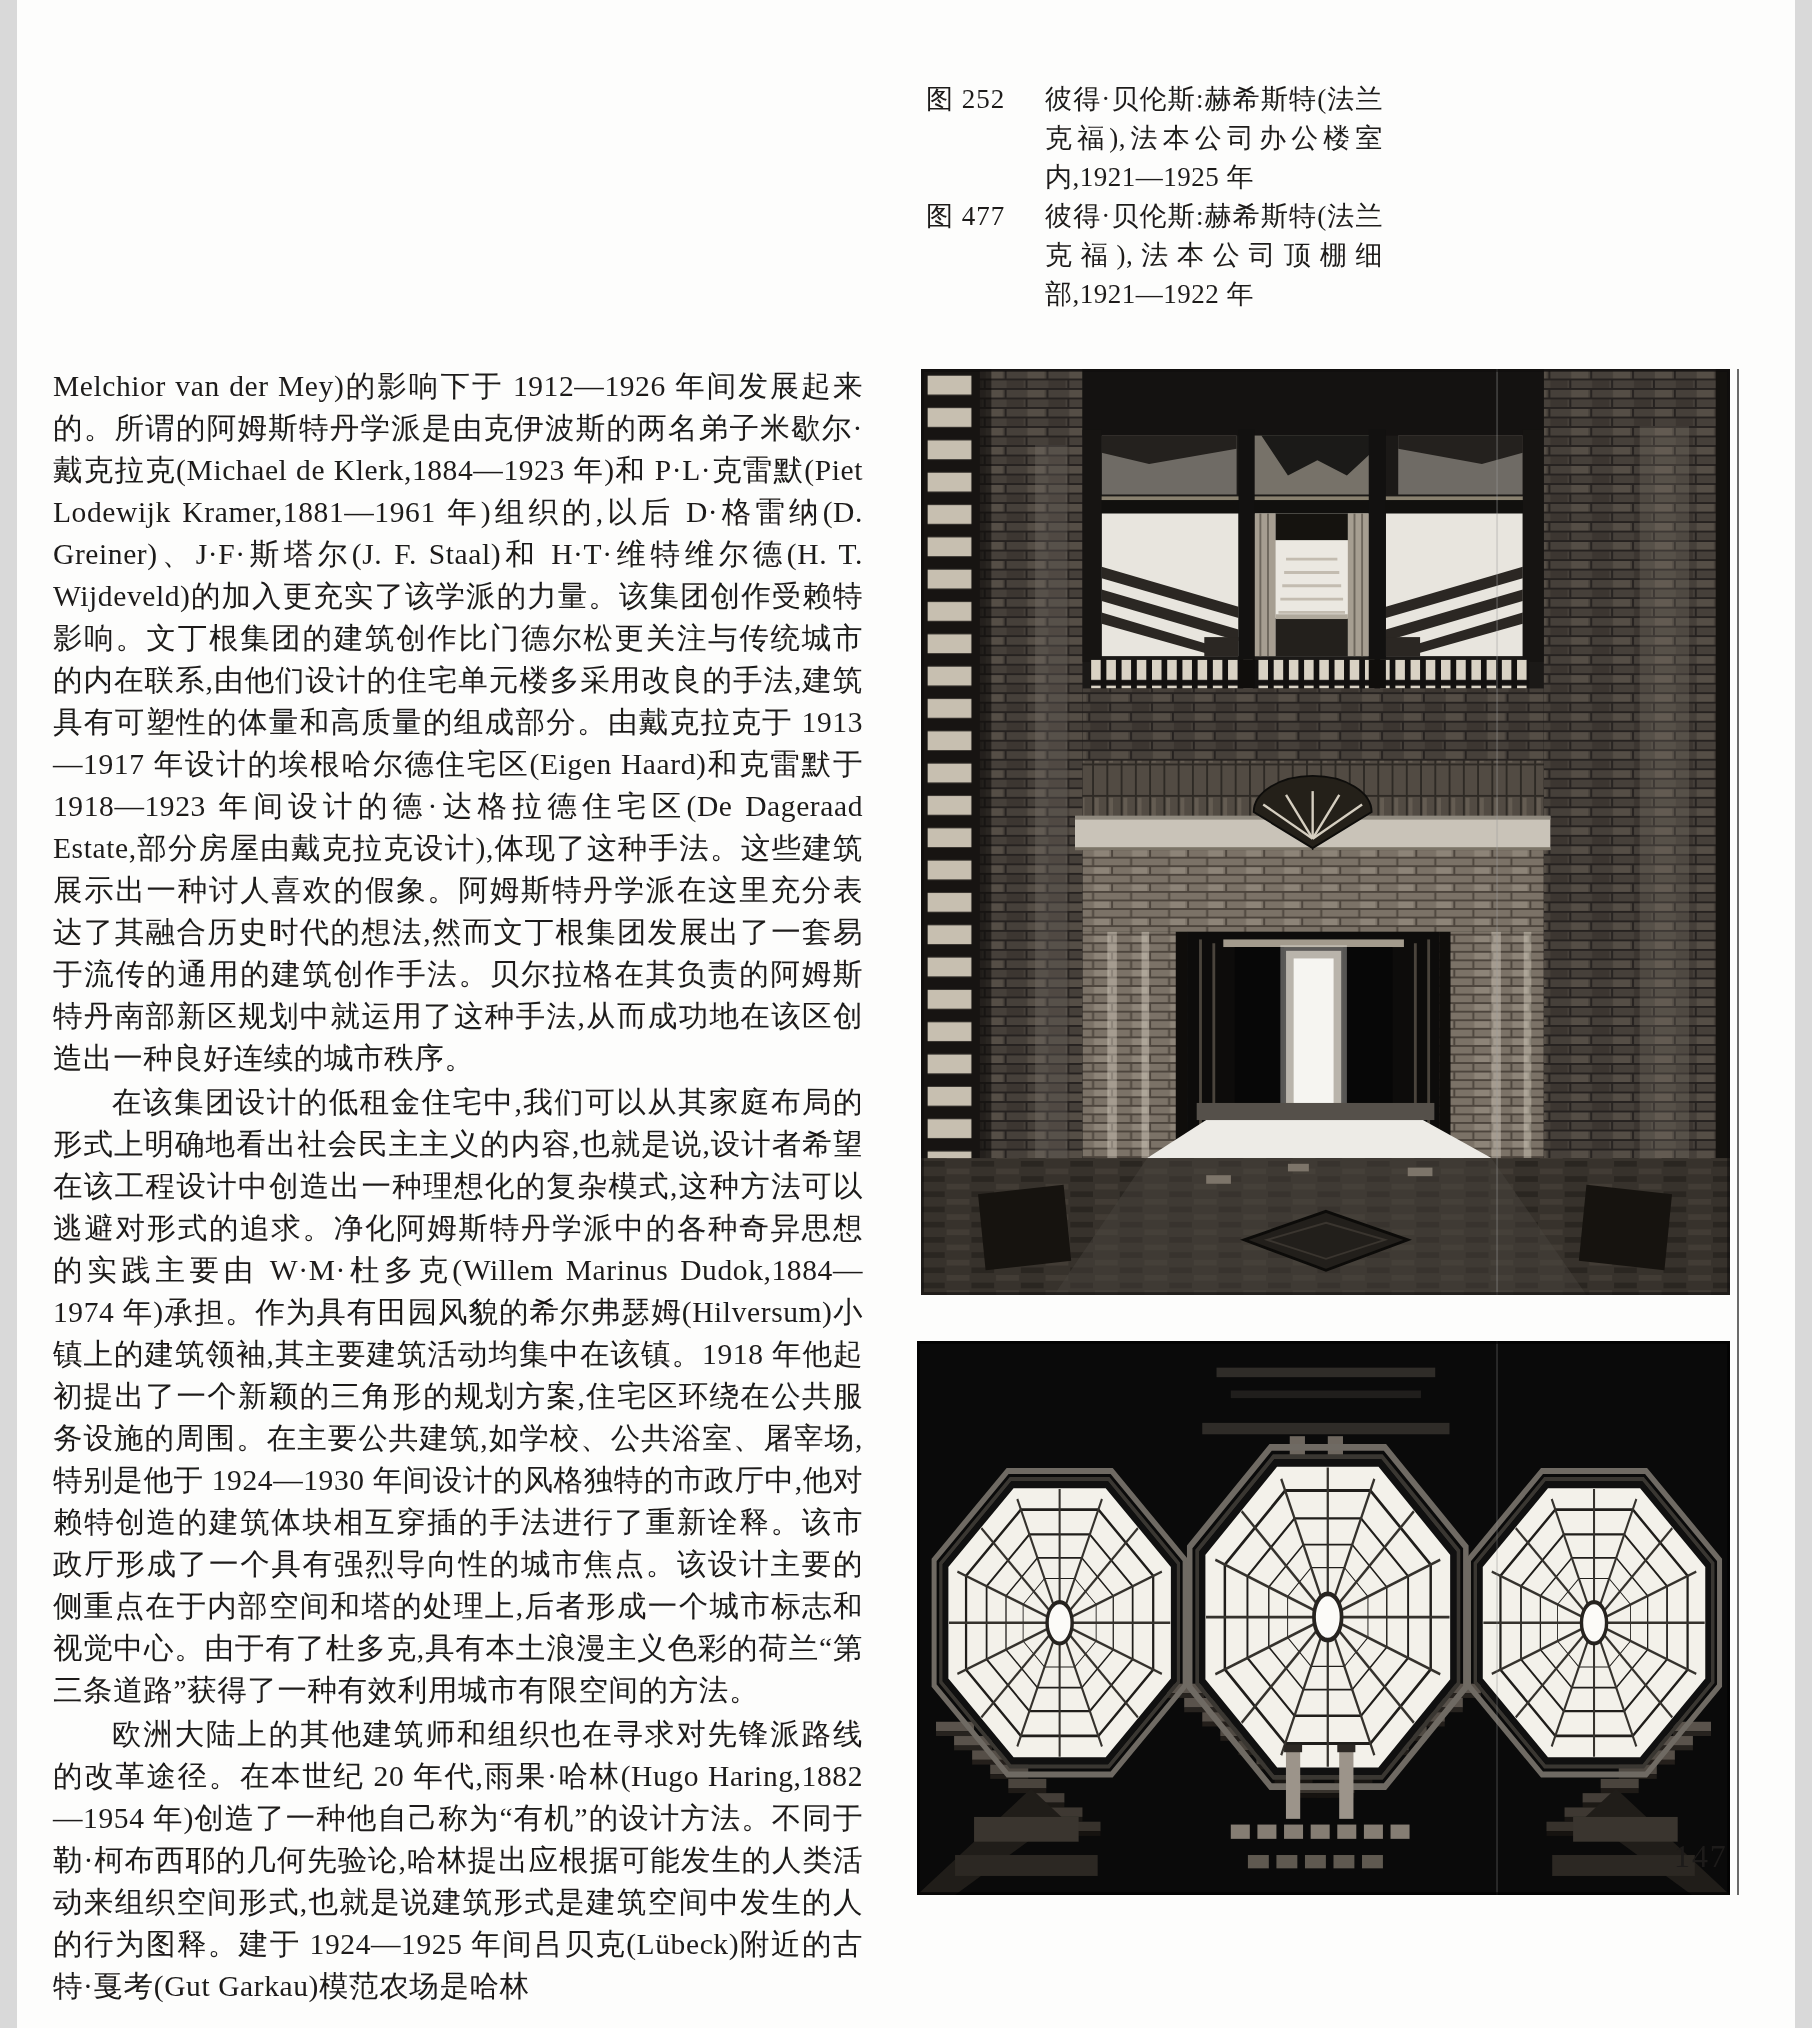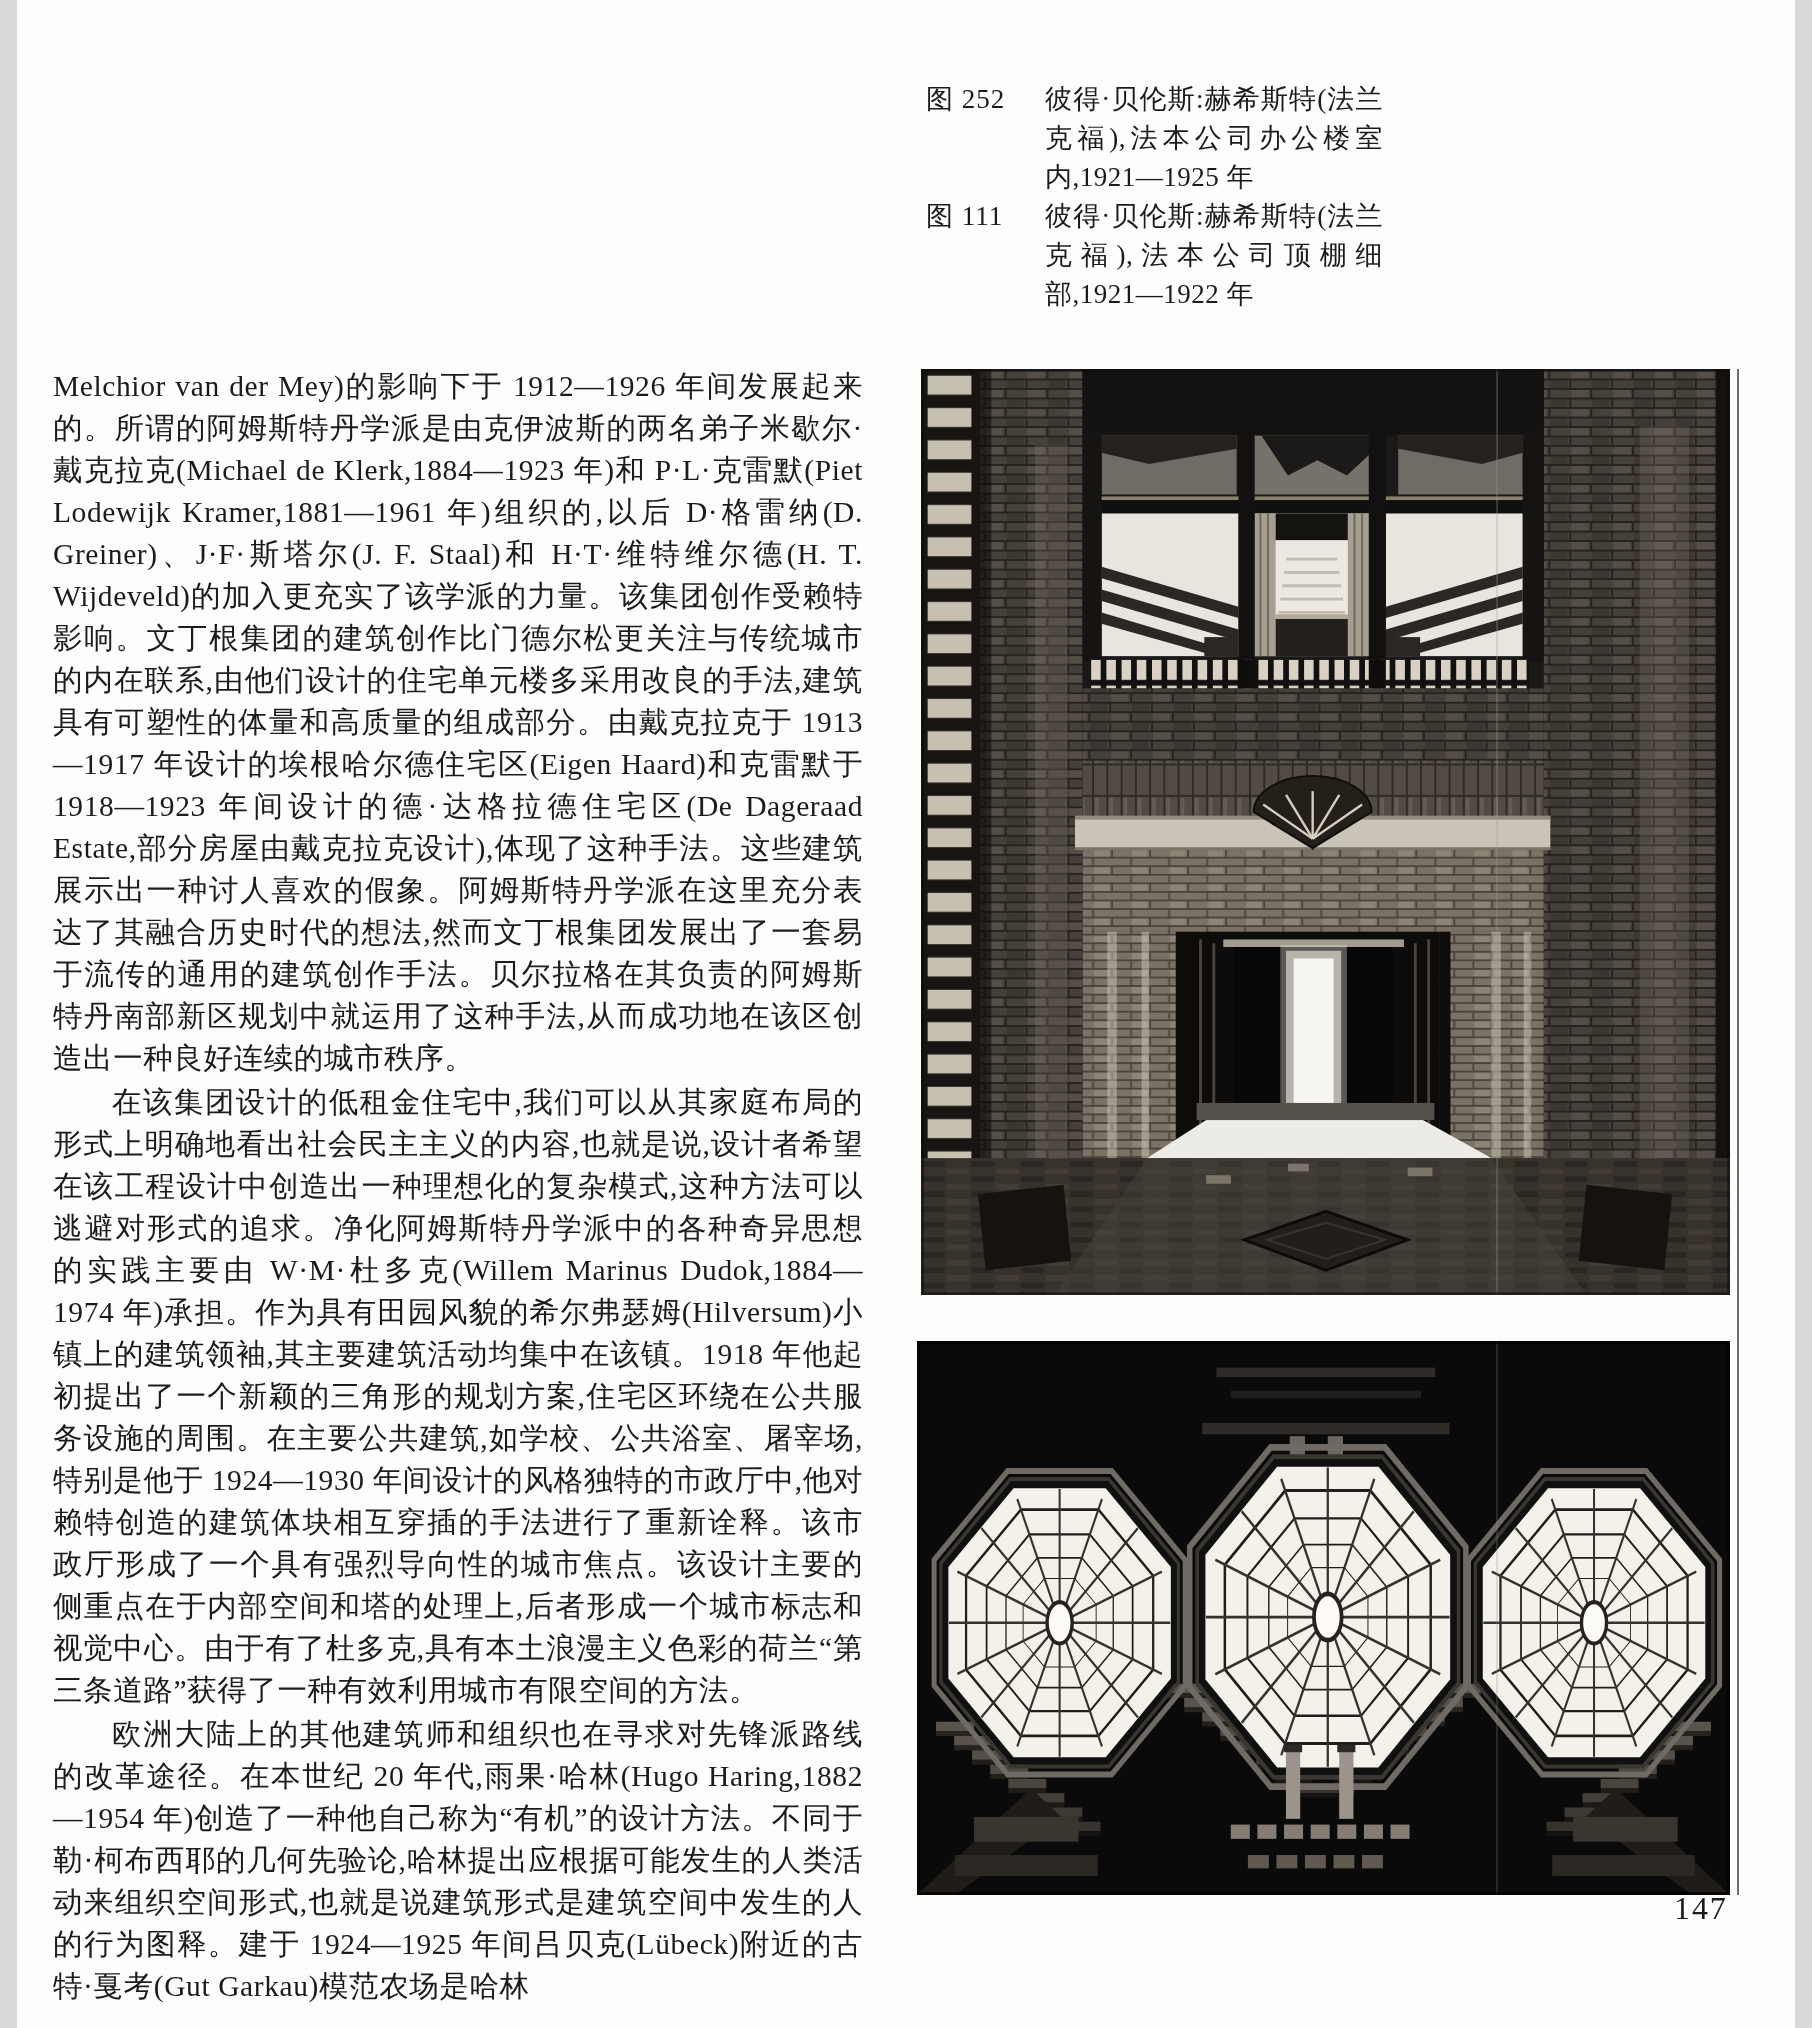--- a/index.html
+++ b/index.html
@@ -21,36 +21,36 @@
   .body-text p { margin:2px; }
   .body-text p + p { text-indent:2em; }
   
   figure { margin:0; padding:0; }
   .figure1 { position:absolute; left:904px; top:369px; width:809px; height:926px; }
   .figure2 { position:absolute; left:900px; top:1341px; width:813px; height:554px; }
   .figure1 svg, .figure2 svg { display:block; }
   
   .crease { position:absolute; left:1720px; top:369px; width:1.9px; height:1526px;
             background:#3a3a3a; opacity:.75; }
-  .page-number { position:absolute; left:1657px; top:1890px; font-size:32px; letter-spacing:1.9px; }
+  .page-number { position:absolute; left:1657px; top:1838px; font-size:32px; letter-spacing:1.9px; }
 </style>
 </head>
 <body>
 
 <div class="page">
 
   <div class="captions">
 
       <div class="caption">
         <span class="cap-label">图 252</span>
         <span class="cap-text">彼得·贝伦斯:赫希斯特(法兰克福),法本公司办公楼室内,1921—1925 年</span>
       </div>
 
       <div class="caption">
-        <span class="cap-label">图 111</span>
+        <span class="cap-label">图 477</span>
         <span class="cap-text">彼得·贝伦斯:赫希斯特(法兰克福),法本公司顶棚细部,1921—1922 年</span>
       </div>
     </div>
 
   <div class="body-text">
 
       <p class="body-para">Melchior van der Mey)的影响下于 1912—1926 年间发展起来的。所谓的阿姆斯特丹学派是由克伊波斯的两名弟子米歇尔·戴克拉克(Michael de Klerk,1884—1923 年)和 P·L·克雷默(Piet Lodewijk Kramer,1881—1961 年)组织的,以后 D·格雷纳(D. Greiner)、J·F·斯塔尔(J. F. Staal)和 H·T·维特维尔德(H. T. Wijdeveld)的加入更充实了该学派的力量。该集团创作受赖特影响。文丁根集团的建筑创作比门德尔松更关注与传统城市的内在联系,由他们设计的住宅单元楼多采用改良的手法,建筑具有可塑性的体量和高质量的组成部分。由戴克拉克于 1913—1917 年设计的埃根哈尔德住宅区(Eigen Haard)和克雷默于 1918—1923 年间设计的德·达格拉德住宅区(De Dageraad Estate,部分房屋由戴克拉克设计),体现了这种手法。这些建筑展示出一种讨人喜欢的假象。阿姆斯特丹学派在这里充分表达了其融合历史时代的想法,然而文丁根集团发展出了一套易于流传的通用的建筑创作手法。贝尔拉格在其负责的阿姆斯特丹南部新区规划中就运用了这种手法,从而成功地在该区创造出一种良好连续的城市秩序。</p>
 
       <p class="body-para">在该集团设计的低租金住宅中,我们可以从其家庭布局的形式上明确地看出社会民主主义的内容,也就是说,设计者希望在该工程设计中创造出一种理想化的复杂模式,这种方法可以逃避对形式的追求。净化阿姆斯特丹学派中的各种奇异思想的实践主要由 W·M·杜多克(Willem Marinus Dudok,1884—1974 年)承担。作为具有田园风貌的希尔弗瑟姆(Hilversum)小镇上的建筑领袖,其主要建筑活动均集中在该镇。1918 年他起初提出了一个新颖的三角形的规划方案,住宅区环绕在公共服务设施的周围。在主要公共建筑,如学校、公共浴室、屠宰场,特别是他于 1924—1930 年间设计的风格独特的市政厅中,他对赖特创造的建筑体块相互穿插的手法进行了重新诠释。该市政厅形成了一个具有强烈导向性的城市焦点。该设计主要的侧重点在于内部空间和塔的处理上,后者形成一个城市标志和视觉中心。由于有了杜多克,具有本土浪漫主义色彩的荷兰“第三条道路”获得了一种有效利用城市有限空间的方法。</p>
 

